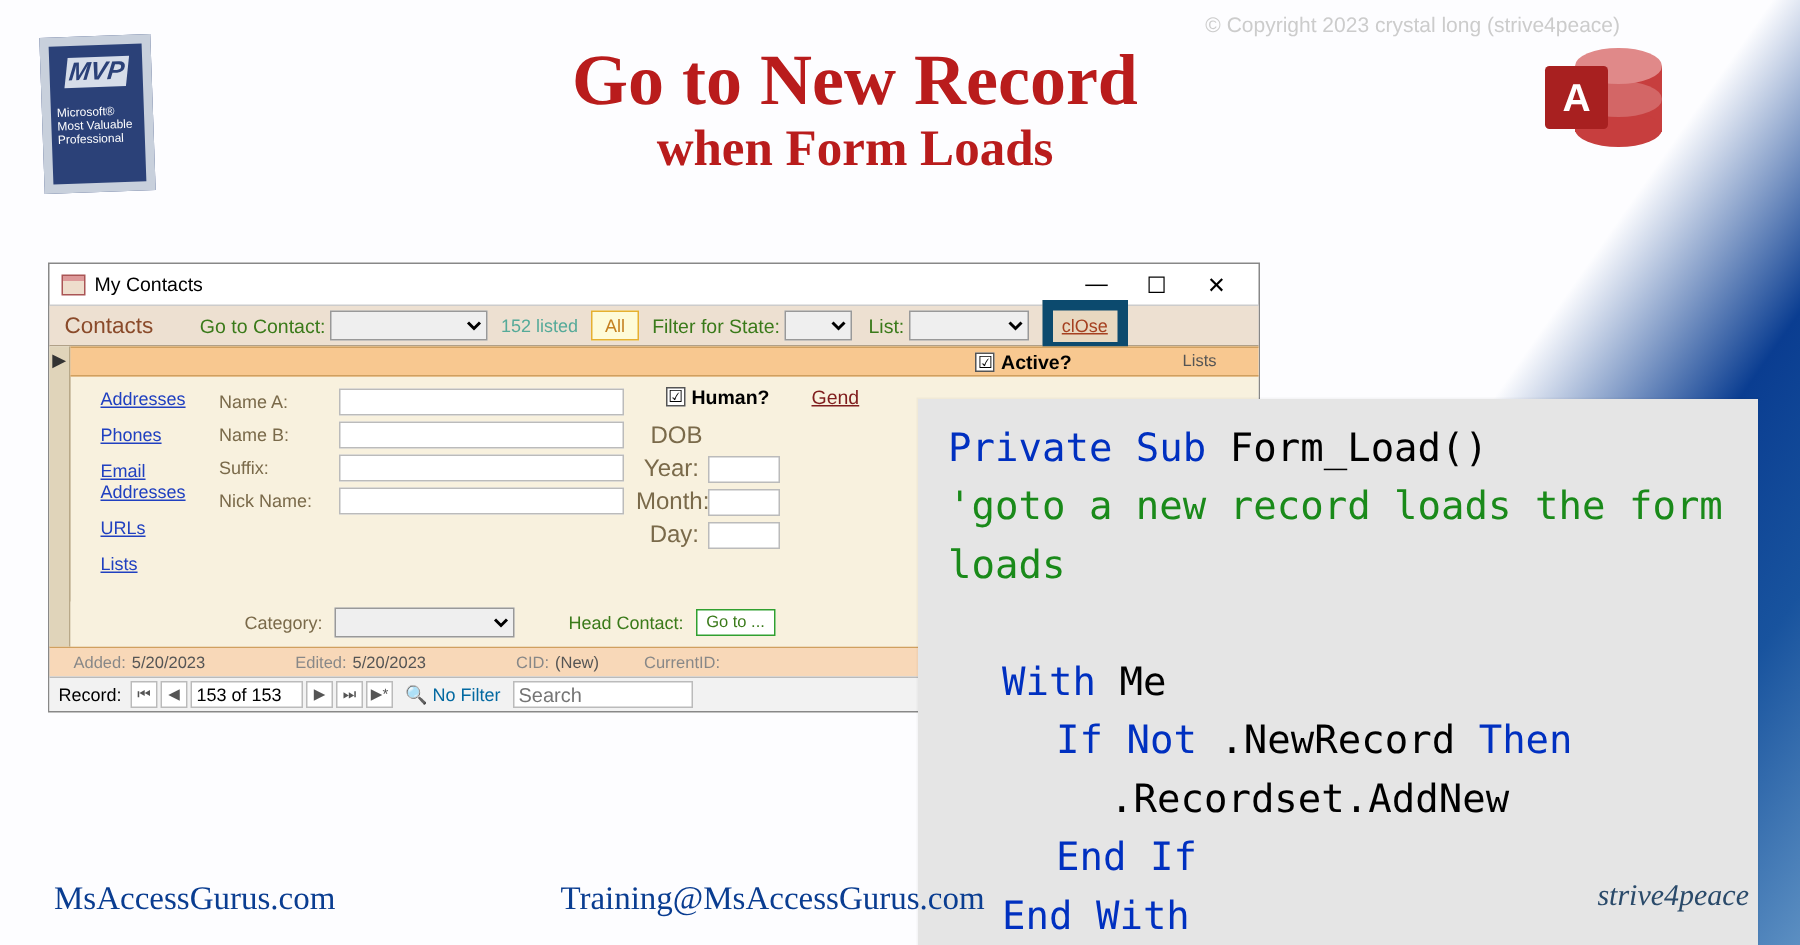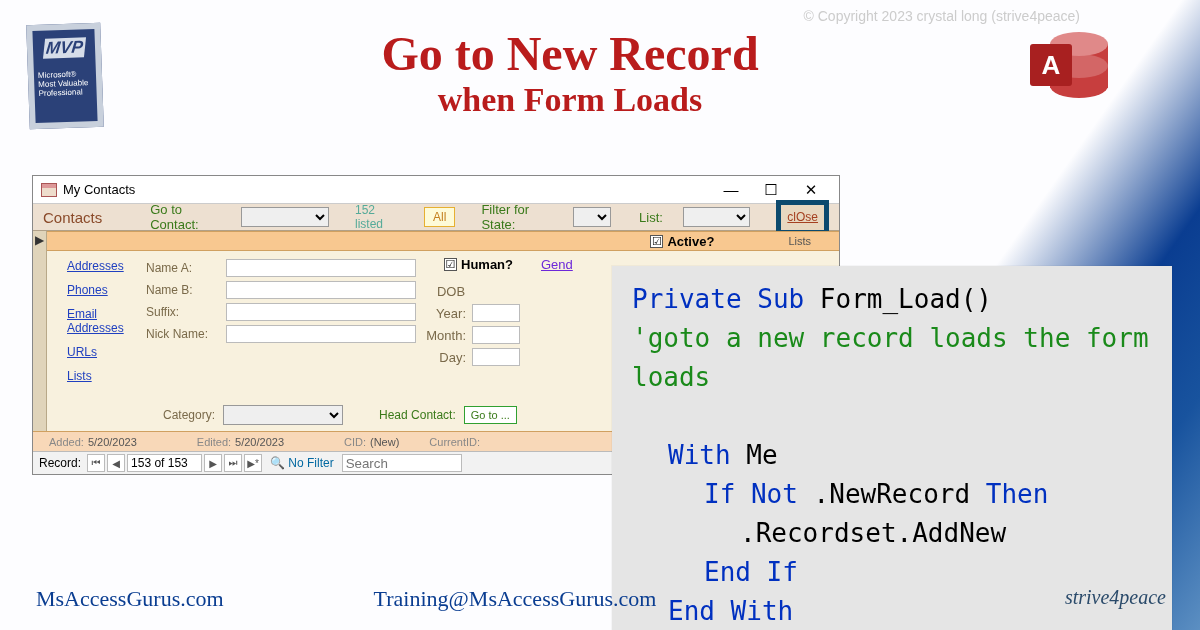--- a/index.html
+++ b/index.html
@@ -93,46 +93,46 @@
 .titlebar .form-icon { width: 16px; height: 14px; border: 1px solid #a55; background: linear-gradient(to bottom, #d99 30%, #edc 30%); margin-right: 6px; }
 .titlebar .title-text { flex: 1; }
 .titlebar .win-btn { width: 40px; text-align: center; font-size: 15px; font-family: Arial; }
 .toolbar {
   height: 27px;
   background: #ede0d1;
   border-bottom: 1px solid #b0a088;
   display: flex;
   align-items: center;
   padding: 0 10px;
-  gap: 20px;
+  gap: 3px;
 }
 .toolbar .lbl-contacts { font-size: 15px; color: #8a4a2a; margin-right: 28px; }
 .toolbar .lbl-green { color: #3a7a1a; }
 .toolbar select, .toolbar input { height: 20px; font-size: 12px; border: 1px solid #999; }
 .toolbar .count { color: #5a9; font-size: 12px; margin: 0 6px; }
 .toolbar .btn-all { background: #fefbd8; border: 1px solid #e6b030; color: #c58020; padding: 0 8px; height: 20px; font-size:12px;}
-.toolbar .btn-close { background: #e8d8c0; border: 5px solid #0c4a6e; color: #a54020; padding: 0 6px; height: 35px; font-size:12px; text-decoration: underline;}
+.toolbar .btn-close { background: #e8d8c0; border: 7px solid #0c4a6e; color: #a54020; padding: 0 6px; height: 35px; font-size:12px; text-decoration: underline;}
 .form-body {
   display: flex;
   background: #f8f1de;
 }
 .rec-marker { width: 14px; background: #e0d4ba; border-right: 1px solid #b8a888; color:#333; font-size:12px; padding-top:2px; text-align:center;}
 .orange-strip { height: 20px; background: #f8c890; border-bottom: 1px solid #d0a060; border-top:1px solid #d0a060; display:flex; align-items:center; justify-content:flex-end; padding-right:28px; gap:4px;}
 .orange-strip .chk { width:13px; height:13px; border:1px solid #555; background:#fff; display:inline-flex; align-items:center; justify-content:center; font-size:11px;}
 .links-col { width: 95px; padding: 8px 4px 8px 20px; }
 .links-col a { display: block; color: #2040c0; text-decoration: underline; font-size: 12px; margin-bottom: 10px; }
 .fields-col { padding: 6px 4px; }
 .field-row { display: flex; align-items: center; height: 22px; margin-bottom: 0px; }
 .field-row .fl { width: 80px; color: #7a6a4a; font-size: 12px; text-align: left; }
 .field-row input { width: 190px; height: 18px; border: 1px solid #bbb; background:#fff; padding-left:2px; }
 .field-row input.highlight { background: #fffce0; border:1px solid #e8c020; }
 .mid-col { padding: 6px 4px; }
 .mid-col .chk-row { display:flex; align-items:center; gap:4px; margin-bottom:8px; margin-left:20px;}
 .mid-col .chk { width:13px; height:13px; border:1px solid #555; background:#fff; display:inline-flex; align-items:center; justify-content:center; font-size:11px;}
-.dob-group .fl { width:48px; text-align:right; padding-right:6px; color:#7a6a4a; font-size:13px;}
+.dob-group .fl { width:48px; text-align:right; padding-right:6px; color:#7a6a4a; font-size:16px;}
 .dob-group input { width: 48px; }
 .form-body-main { flex:1; }
 .cat-row { display:flex; align-items:center; padding:4px 0 6px 116px; gap:8px; background:#f8f1de;}
 .cat-row .fl { color:#7a6a4a; font-size:12px;}
 .cat-row select { width:120px; height:20px; border:1px solid #999;}
 .cat-row .head-lbl { color:#3a7a1a; font-size:12px; margin-left:28px;}
 .cat-row .goto-btn { background:#fff; border:1px solid #30a030; color:#3a7a1a; padding:0 6px; height:18px; font-size:11px;}
 .footer-strip { height:20px; background:#f8d8b8; border-top:1px solid #d0a060; display:flex; align-items:center; font-size:11px; color:#555; padding-left:16px;}
 .footer-strip .flbl { color:#888;}
 .footer-strip .fval { margin-right:60px; margin-left:4px;}
@@ -245,21 +245,21 @@
             </div>
           <div class="field-row">
               <span class="fl">Nick Name:</span>
               <input style="">
             </div>
         </div>
         <div class="mid-col">
           <div class="chk-row">
             <span class="chk">☑</span>
             <span style="font-weight:bold;">Human?</span>
-            <span style="margin-left:24px; color:#6d28d9;text-decoration:underline;">Gend</span>
+            <span style="margin-left:24px; color:#7f1d1d;text-decoration:underline;">Gend</span>
           </div>
           <div class="dob-group">
             <div class="field-row">
                 <span class="fl" style="width:60px;text-align:center;">DOB</span>
               </div>
             <div class="field-row">
                 <span class="fl">Year:</span>
                 <input style="">
               </div>
             <div class="field-row">

